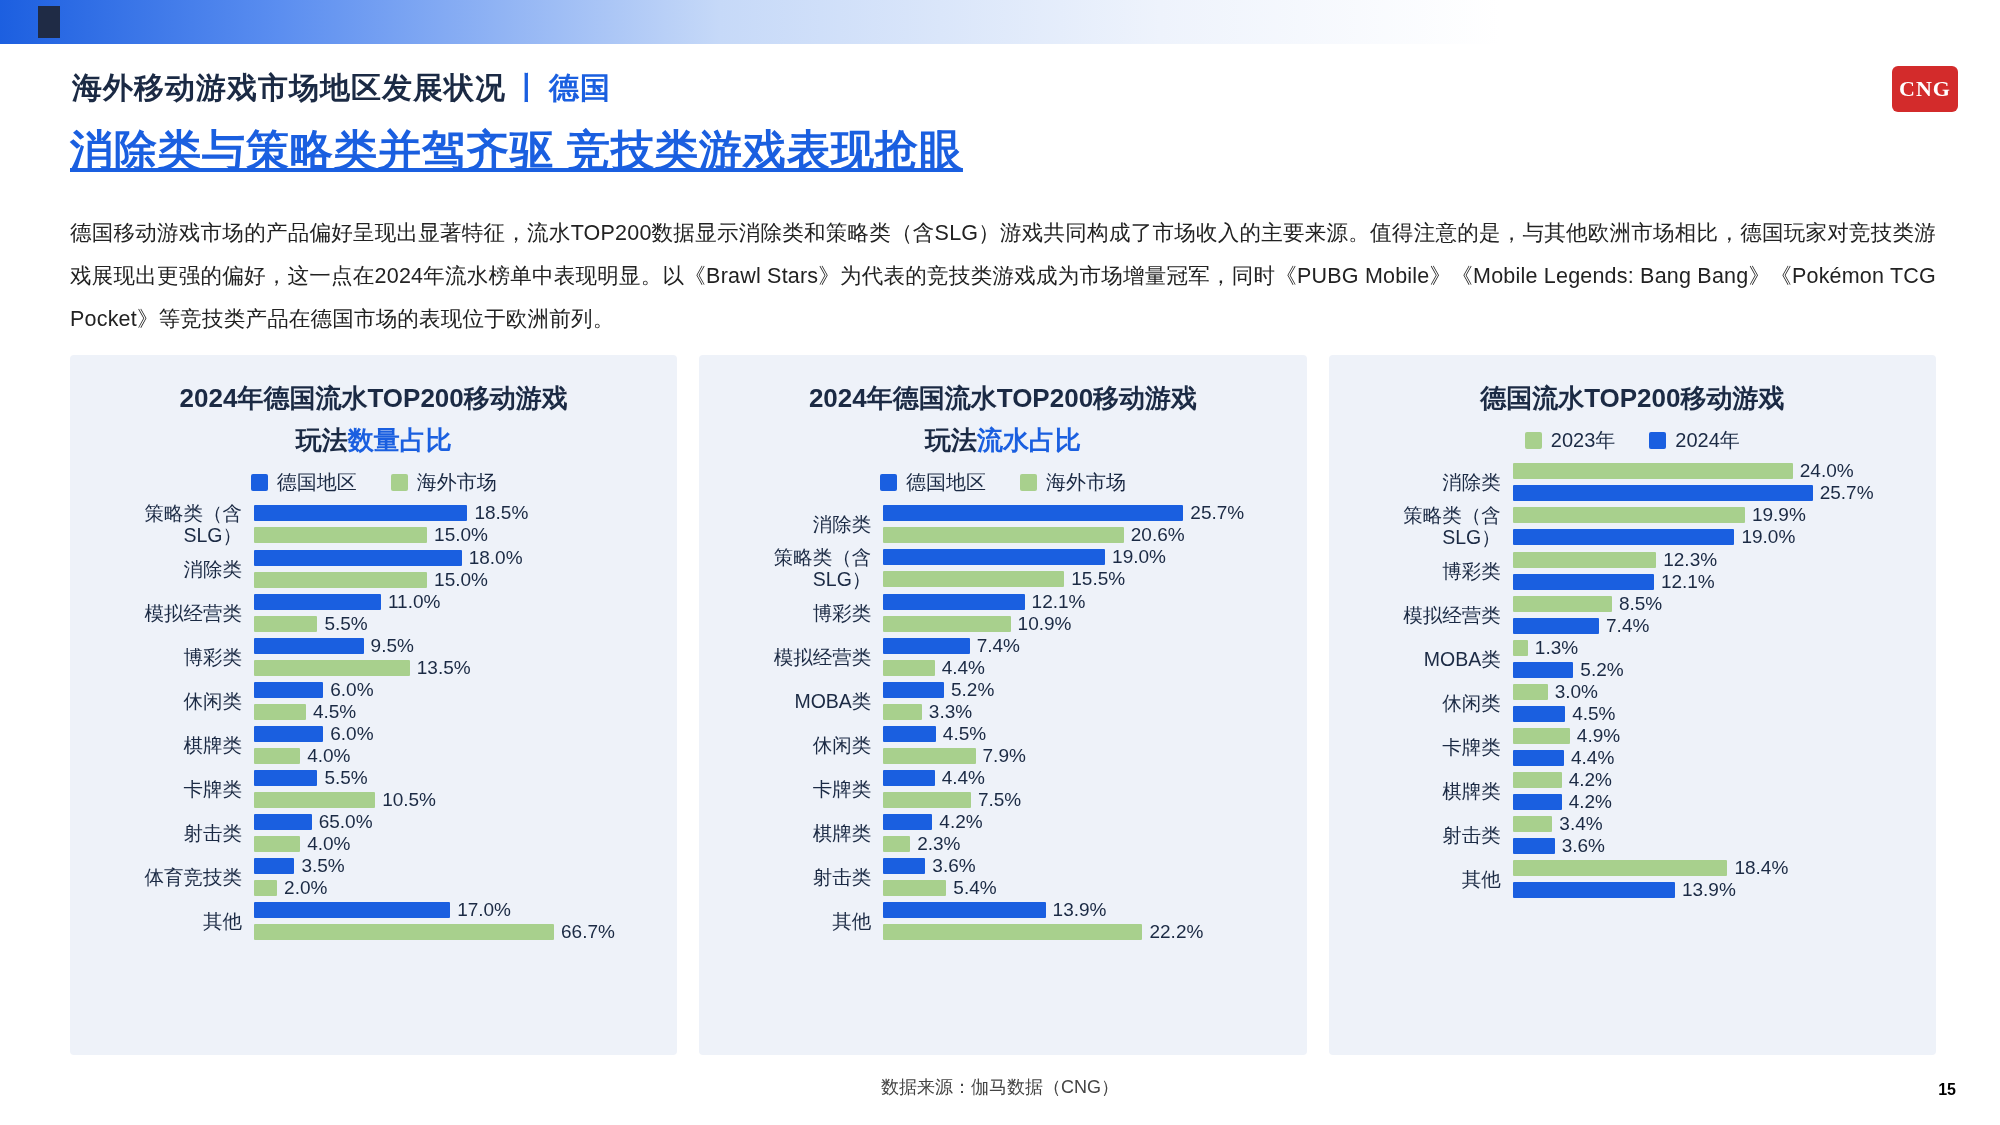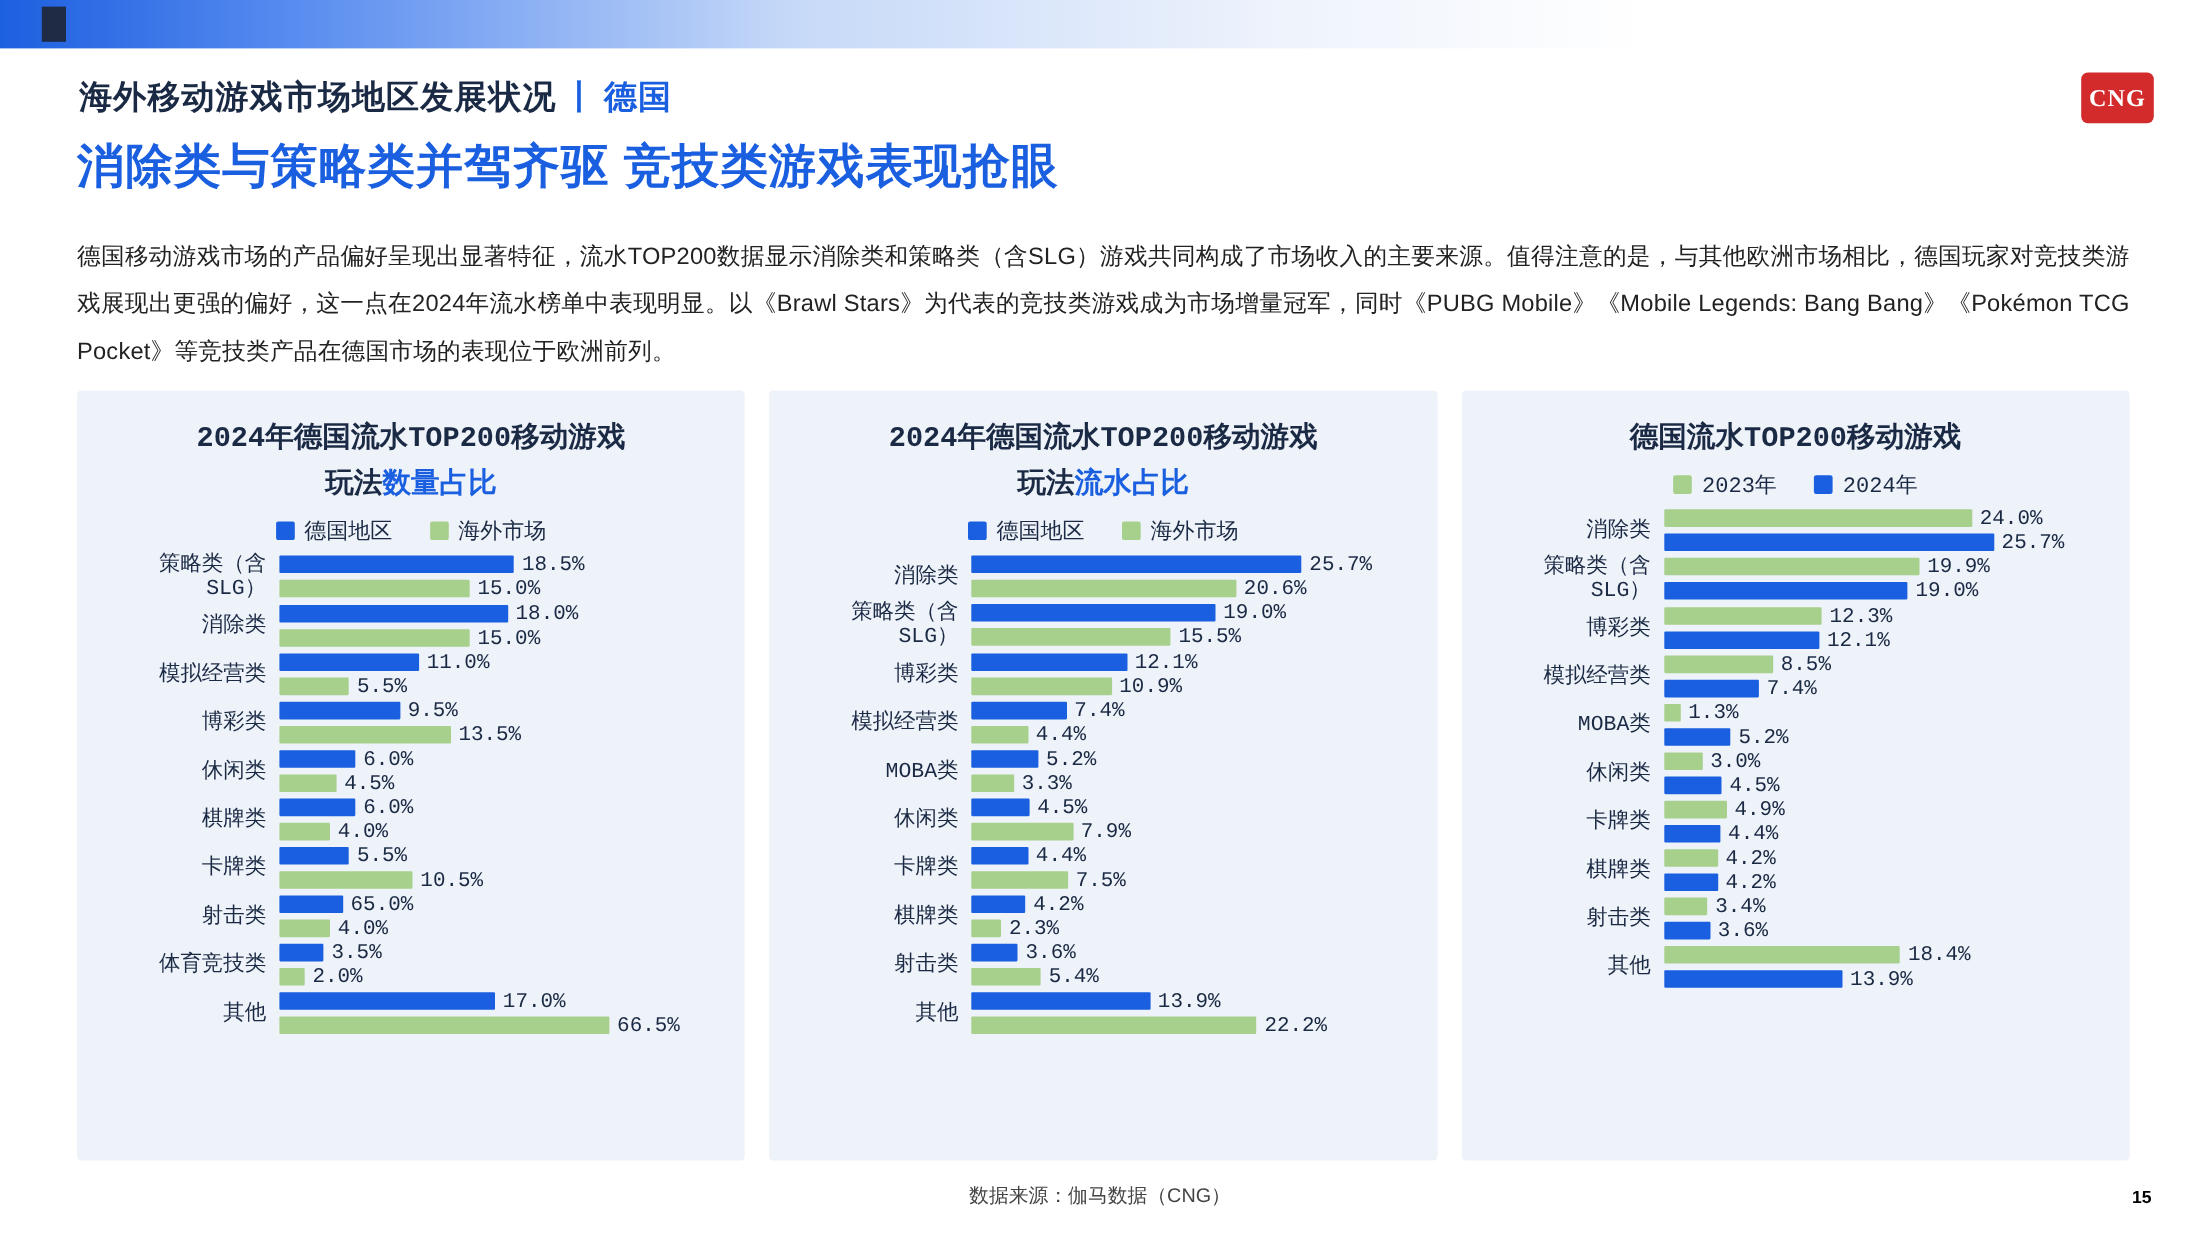--- a/index.html
+++ b/index.html
@@ -18,34 +18,34 @@
 
   .logo { position:absolute; right:42px; top:66px; width:66px; height:46px; background:#d32b2b;
           border-radius:6px; color:#fff; display:flex; align-items:center; justify-content:center;
           font-weight:bold; font-size:22px; letter-spacing:1px; font-family:"Liberation Serif",serif; }
 
   .kicker { position:absolute; left:72px; top:68px; font-size:30px; font-weight:bold; color:#1b2a44; letter-spacing:1px; }
   .kicker .sep { color:#1a5fe0; margin:0 6px; }
   .kicker .region { color:#1a5fe0; }
 
   h1.title { position:absolute; left:70px; top:122px; margin:0; font-size:43px; color:#1a5fe0;
-             font-weight:bold; letter-spacing:1px; }
+             font-weight:bold; letter-spacing:1px;text-decoration:underline; }
 
   .body-text { position:absolute; left:70px; top:212px; width:1866px; font-size:21.5px; line-height:43px;
                color:#222; text-align:justify; letter-spacing:0.2px; }
 
   
   .watermark { position:absolute; left:0; top:0; width:2000px; height:1125px; pointer-events:none; }
   .wm-row { position:absolute; width:2000px; display:flex; justify-content:space-around; }
   .wm-big { font-size:86px; font-weight:bold; color:rgba(120,130,145,0.13); letter-spacing:8px; }
   .wm-small { font-size:27px; color:rgba(120,130,145,0.16); letter-spacing:8px; }
 
   
   .panels { position:absolute; left:70px; top:355px; width:1866px; height:700px; display:flex; gap:22px; }
-  .panel { flex:1; background:#eef2f9; border-radius:4px; padding:22px 24px 18px 24px; position:relative;font-family:Liberation Mono, monospace; }
+  .panel { flex:1; background:#eef2f9; border-radius:4px; padding:22px 24px 18px 24px; position:relative; }
   .panel-title { text-align:center; font-size:26px; font-weight:bold; color:#1b2a44; line-height:42px; }
   .panel-title .hl { color:#1a5fe0; }
   .panel-title .small { font-size:22px; color:#1a5fe0; }
 
   .legend { display:flex; justify-content:center; gap:34px; margin-top:8px; margin-bottom:6px; }
   .legend .item { display:flex; align-items:center; gap:9px; font-size:20px; color:#1b2a44; }
   .legend .swatch { width:17px; height:17px; border-radius:2px; }
 
   .rows { margin-top:6px; }
   .row { display:flex; align-items:center; }
@@ -226,21 +226,21 @@
         </div>
         <div class="row">
           <div class="cat">其他</div>
           <div class="bars">
             <div class="bar-line">
               <div class="bar" style="width: 196.154px; background: rgb(26, 95, 224);"></div>
               <span class="bar-val">17.0%</span>
             </div>
             <div class="bar-line">
               <div class="bar" style="width: 300px; background: rgb(168, 208, 141);"></div>
-              <span class="bar-val">66.5%</span>
+              <span class="bar-val">66.7%</span>
             </div>
           </div>
         </div>
       </div>
     </div>
     <div class="panel">
       <div class="panel-title">
         <div>2024年德国流水TOP200移动游戏</div>
         <div><span>玩法</span><span class="hl">流水占比</span></div>
       </div>

